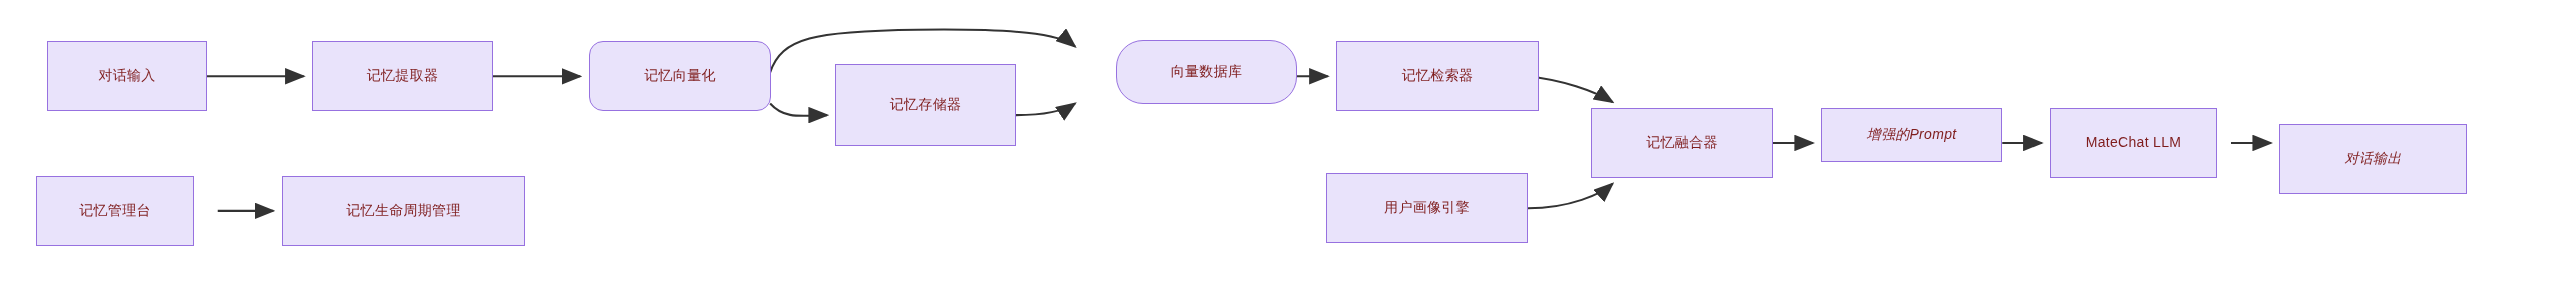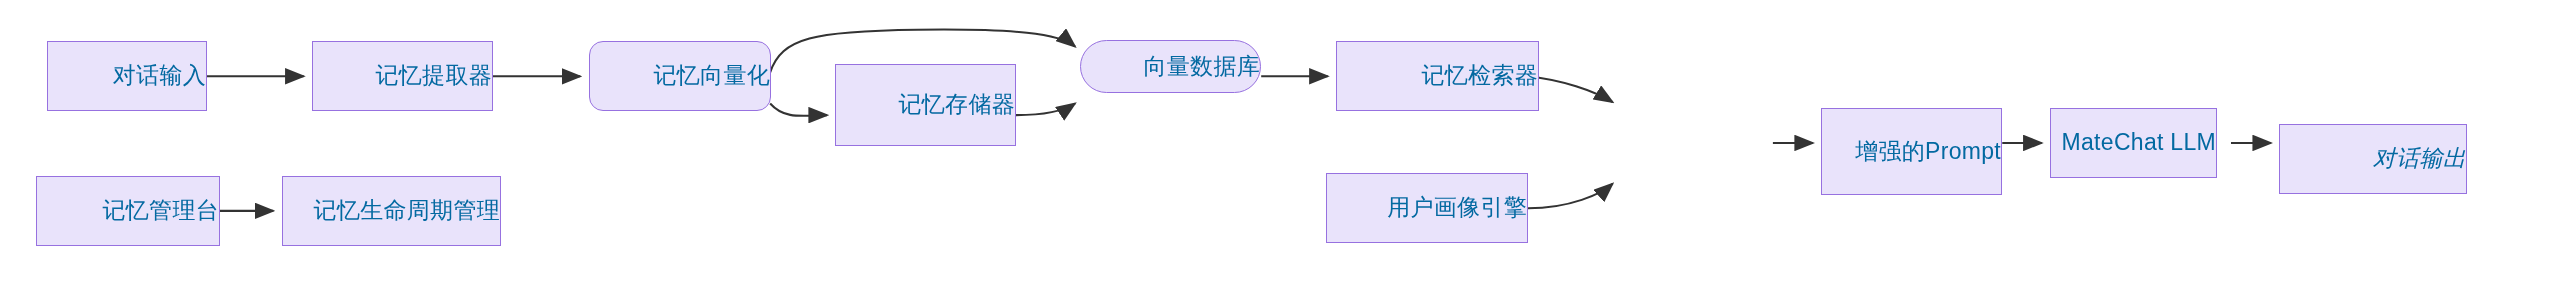--- a/index.html
+++ b/index.html
@@ -6,23 +6,23 @@
   body{width:2576px;height:282px;overflow:hidden;font-family:"Liberation Sans","DejaVu Sans",sans-serif;}
   #canvas{position:relative;width:2576px;height:282px;background:#ffffff;}
   #edges{position:absolute;left:0;top:0;width:2576px;height:282px;}
   .node{
     position:absolute;
     box-sizing:border-box;
     background:#e9e3fb;
     border:1.3px solid #9771e0;
     display:flex;
     align-items:center;
-    justify-content:flex-end;
-    color:#0369a1;
-    font-size:23px;
+    justify-content:center;
+    color:#7f1d1d;
+    font-size:14px;
     letter-spacing:0.3px;
     line-height:1.1;
     white-space:nowrap;
   }
   .node .lbl{pointer-events:none;}
 </style>
 </head>
 <body>
 
 <div id="canvas">
@@ -70,47 +70,50 @@
   </div>
 
   <div class="node" style="left:589px;top:41px;width:182px;height:70px;border-radius:14px;">
     <span class="lbl">记忆向量化</span>
   </div>
 
   <div class="node" style="left:835px;top:64px;width:181px;height:82px;">
     <span class="lbl">记忆存储器</span>
   </div>
 
-  <div class="node" style="left:1080px;top:40px;width:181px;height:53px;border-radius:27px;">
+  <div class="node" style="left:1116px;top:40px;width:181px;height:64px;border-radius:27px;">
     <span class="lbl">向量数据库</span>
   </div>
 
   <div class="node" style="left:1336px;top:41px;width:203px;height:70px;">
     <span class="lbl">记忆检索器</span>
   </div>
 
   <div class="node" style="left:1326px;top:173px;width:202px;height:70px;">
     <span class="lbl">用户画像引擎</span>
   </div>
 
+  <div class="node" style="left:1591px;top:108px;width:182px;height:70px;">
+    <span class="lbl">记忆融合器</span>
+  </div>
 
-  <div class="node" style="left:1821px;top:108px;width:181px;height:87px;">
+  <div class="node" style="left:1821px;top:108px;width:181px;height:54px;font-style:italic;">
     <span class="lbl">增强的Prompt</span>
   </div>
 
   <div class="node" style="left:2050px;top:108px;width:167px;height:70px;">
     <span class="lbl">MateChat LLM</span>
   </div>
 
   <div class="node" style="left:2279px;top:124px;width:188px;height:70px;font-style:italic;">
     <span class="lbl">对话输出</span>
   </div>
 
-  <div class="node" style="left:36px;top:176px;width:184px;height:70px;">
+  <div class="node" style="left:36px;top:176px;width:158px;height:70px;">
     <span class="lbl">记忆管理台</span>
   </div>
 
-  <div class="node" style="left:282px;top:176px;width:219px;height:70px;">
+  <div class="node" style="left:282px;top:176px;width:243px;height:70px;">
     <span class="lbl">记忆生命周期管理</span>
   </div>
 
 </div>
 
 
 </body></html>

